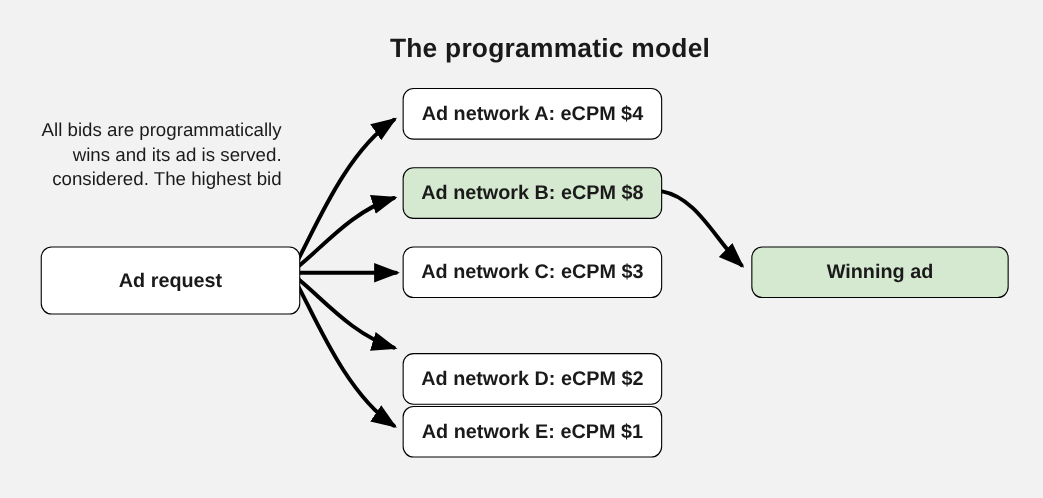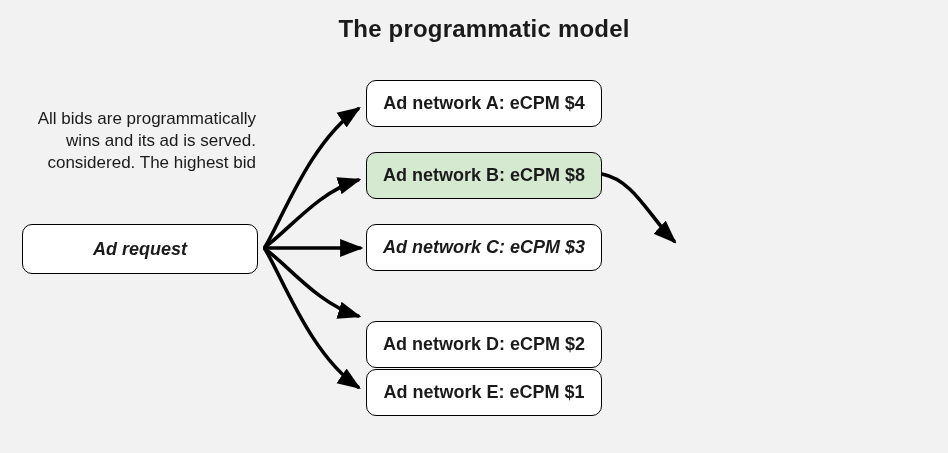--- a/index.html
+++ b/index.html
@@ -16,21 +16,21 @@
   .canvas {
     position: relative;
     width: 948px;
     height: 453px;
   }
   .title {
     position: absolute;
     top: 15px;
     left: 484px;
     transform: translateX(-50%);
-    margin: 0;
+    margin: 16px;
     font-size: 24px;
     font-weight: 700;
     letter-spacing: 0.2px;
     color: var(--text, #1a1a1a);
     white-space: nowrap;
   }
   .description {
     position: absolute;
     top: 88px;
     left: 0;
@@ -68,24 +68,24 @@
     border: 1.6px solid var(--border, #000000);
     border-radius: 10px;
     font-size: 18px;
     font-weight: 700;
     color: var(--text, #1a1a1a);
     white-space: nowrap;
   }
   .node.highlight {
     background: var(--highlight-fill, #d5e8d0);
   }
-  .node-ad-request { left: 22px;  top: 224px; width: 236px; height: 50px; font-style: italic; }
+  .node-ad-request { left: 37px;  top: 224px; width: 236px; height: 62px; }
   .node-net-a      { left: 366px; top: 80px;  width: 236px; height: 47px; }
   .node-net-b      { left: 366px; top: 152px; width: 236px; height: 47px; }
-  .node-net-c      { left: 366px; top: 224px; width: 236px; height: 47px; font-style: italic; }
+  .node-net-c      { left: 366px; top: 224px; width: 236px; height: 47px; }
   .node-net-d      { left: 366px; top: 297px; width: 236px; height: 47px; margin-top: 24px; }
   .node-net-e      { left: 366px; top: 369px; width: 236px; height: 47px; }
   .node-winning    { left: 683px; top: 224px; width: 234px; height: 47px; }
 </style>
 </head>
 <body style="--background: #f2f2f2; --node-fill: #ffffff; --highlight-fill: #d5e8d0; --border: #000000; --arrow: #000000; --text: #1a1a1a;">
 
 <div class="canvas">
 
   <h1 class="title">The programmatic model</h1>
@@ -127,14 +127,17 @@
   </div>
 
   <div class="node node-net-d">
     <span>Ad network D: eCPM $2</span>
   </div>
 
   <div class="node node-net-e">
     <span>Ad network E: eCPM $1</span>
   </div>
 
+  <div class="node node-winning highlight">
+    <span>Winning ad</span>
+  </div>
 
 </div>
 
 </body></html>

